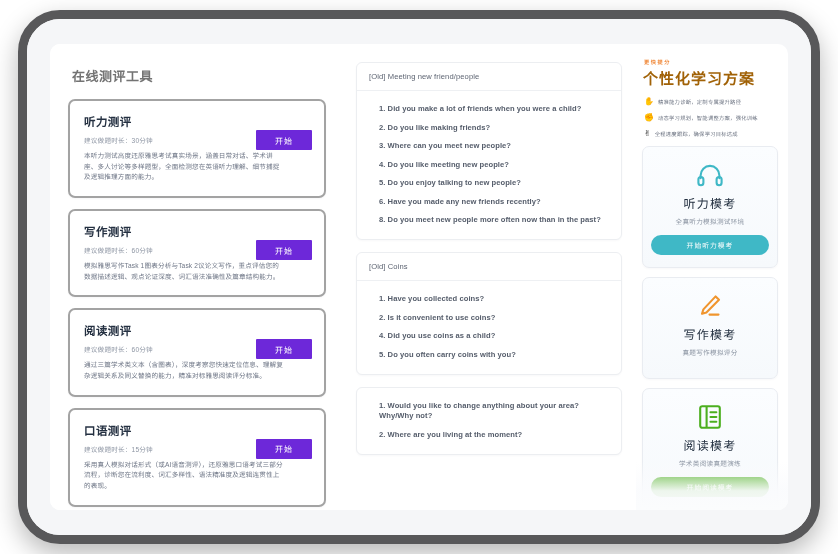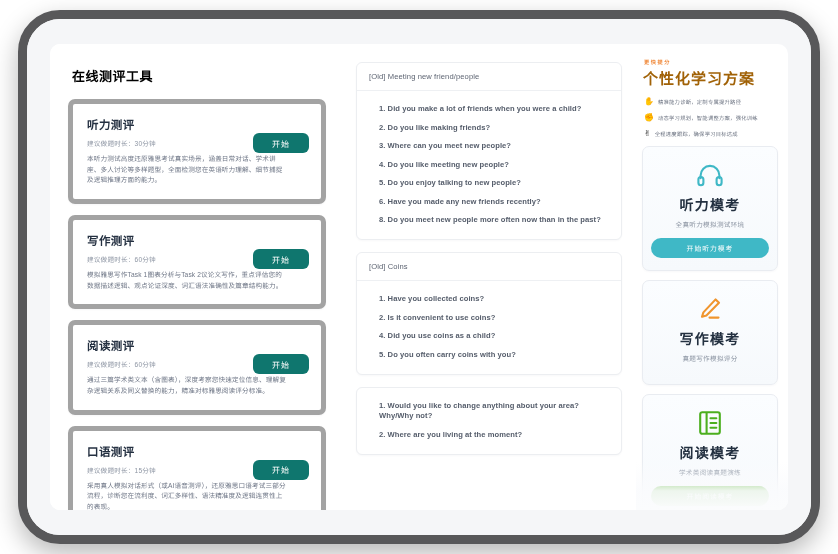--- a/index.html
+++ b/index.html
@@ -36,26 +36,26 @@
   }
 
   
   .col-left{
     width:292px;flex:0 0 292px;
     padding:22px 16px 0 18px;
     box-sizing:border-box;
     background:#ffffff;
   }
   .section-title{
-    font-size:13px;font-weight:bold;color:#000000;
+    font-size:13px;font-weight:bold;color:#737373;
     letter-spacing:.5px;margin:0 0 14px 4px;
   }
   .assess-card{
     position:relative;
-    border:5px solid #a3a3a3;
+    border:2px solid #a3a3a3;
     border-radius:7px;
     background:#fff;
     padding:12px 14px 13px 14px;
     margin-bottom:11px;
     box-shadow:0 1px 2px rgba(20,30,50,.035);
     min-height:72px;
     box-sizing:border-box;
   }
   .assess-card h3{
     margin:0 0 6px 0;
@@ -68,23 +68,23 @@
   }
   .assess-desc{
     font-size:6.6px;line-height:1.62;color:#6e7embed;
     color:#6e7686;
     margin:0;width:200px;
     letter-spacing:.15px;
   }
   .btn-start{
     position:absolute;right:12px;top:29px;
     width:56px;height:20px;
-    background:#0f766e;
+    background:#6d28d9;
     color:#fff;
-    border:none;border-radius:6px;
+    border:none;border-radius:1px;
     font-size:8px;letter-spacing:1px;
     font-family:"Liberation Sans",sans-serif;
     cursor:pointer;
     display:flex;align-items:center;justify-content:center;
   }
 
   
   .col-mid{
     flex:1 1 auto;
     padding:18px 14px 0 14px;
@@ -154,21 +154,21 @@
     border:1px solid #e9ecf1;
     border-radius:7px;
     background:linear-gradient(180deg,#fbfdff 0%,#f6f9fc 100%);
     text-align:center;
     padding:13px 8px 12px 8px;
     margin-bottom:9px;
     box-shadow:0 1px 2px rgba(20,30,50,.03);
   }
   .mock-icon{height:30px;display:flex;align-items:center;justify-content:center;margin-bottom:4px;}
   .mock-title{
-    font-size:14px;font-weight:bold;color:#233040;
+    font-size:12px;font-weight:normal;color:#233040;
     letter-spacing:1.2px;margin:0 0 5px 0;
   }
   .mock-sub{
     font-size:6.6px;color:#8a93a1;margin:0 0 9px 0;letter-spacing:.3px;
   }
   .mock-btn{
     display:block;width:100%;box-sizing:border-box;
     border:none;border-radius:11px;
     padding:5px 0;
     font-size:6.8px;color:#fff;letter-spacing:1px;

